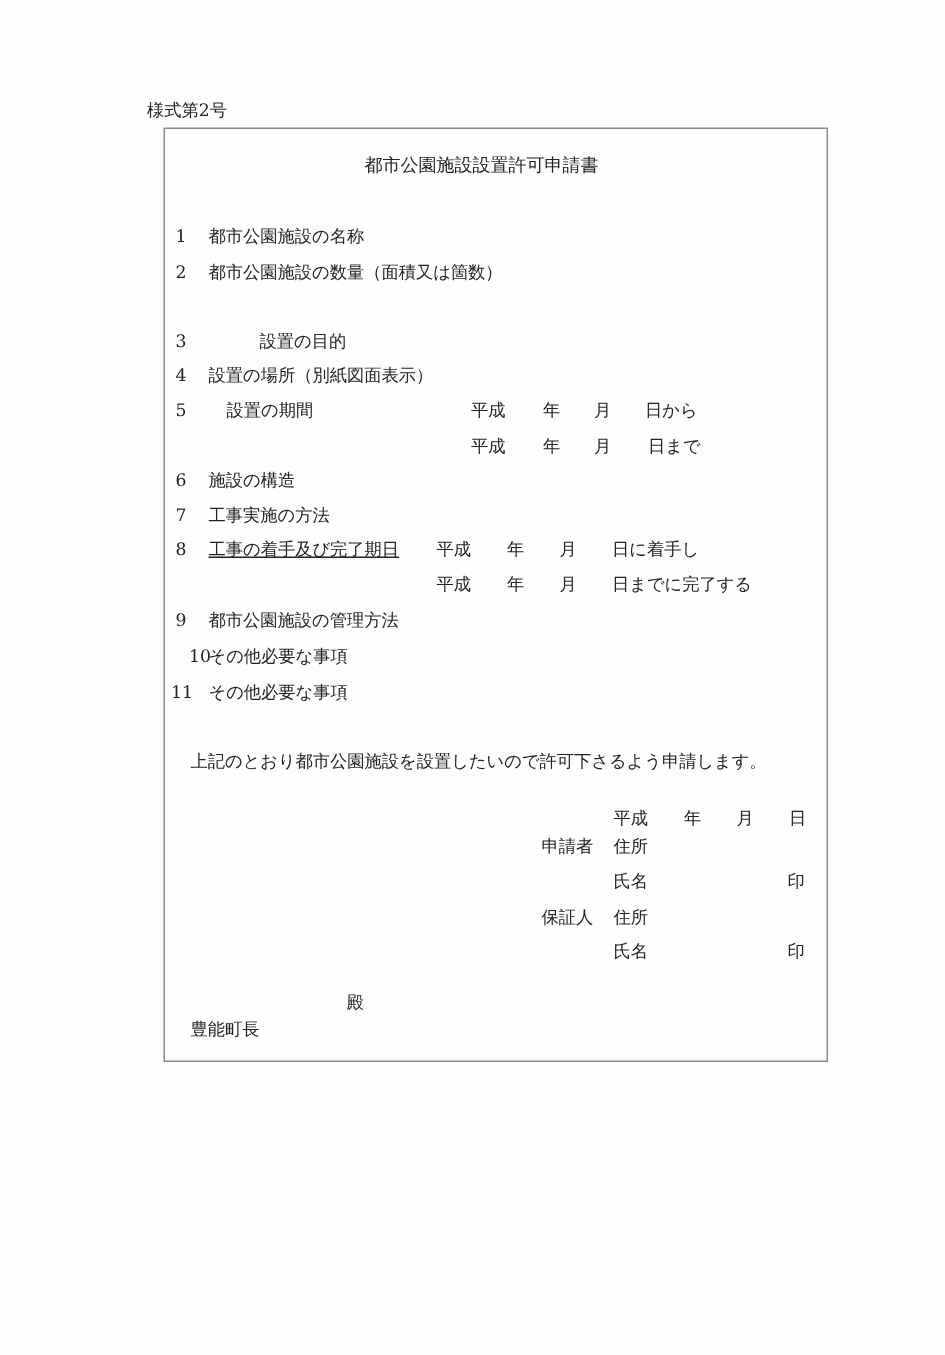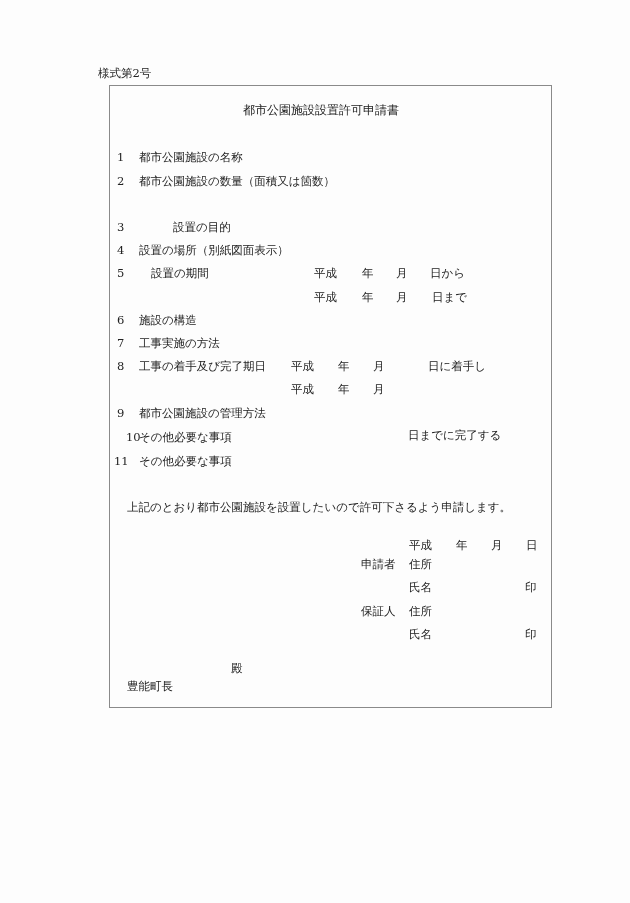--- a/index.html
+++ b/index.html
@@ -48,30 +48,30 @@
 <div class="abs" style="left:396px;top:290px;">月</div>
 <div class="abs" style="left:432px;top:290px;">日まで</div>
 
 <div class="abs" style="left:117px;top:313px;">6</div>
 <div class="abs" style="left:139px;top:313px;">施設の構造</div>
 
 <div class="abs" style="left:117px;top:336px;">7</div>
 <div class="abs" style="left:139px;top:336px;">工事実施の方法</div>
 
 <div class="abs" style="left:117px;top:359px;">8</div>
-<div class="abs" style="left:139px;top:359px;">工事の着手及び完了期日</div>
+<div class="abs" style="left:139px;top:359px;text-decoration:underline;">工事の着手及び完了期日</div>
 <div class="abs" style="left:291px;top:359px;">平成</div>
 <div class="abs" style="left:338px;top:359px;">年</div>
 <div class="abs" style="left:373px;top:359px;">月</div>
-<div class="abs" style="left:408px;top:359px;margin-left:20px;">日に着手し</div>
+<div class="abs" style="left:408px;top:359px;">日に着手し</div>
 
 <div class="abs" style="left:291px;top:382px;">平成</div>
 <div class="abs" style="left:338px;top:382px;">年</div>
 <div class="abs" style="left:373px;top:382px;">月</div>
-<div class="abs" style="left:408px;top:382px;margin-top:46px;">日までに完了する</div>
+<div class="abs" style="left:408px;top:382px;">日までに完了する</div>
 
 <div class="abs" style="left:117px;top:406px;">9</div>
 <div class="abs" style="left:139px;top:406px;">都市公園施設の管理方法</div>
 
 <div class="abs" style="left:126px;top:430px;">10</div>
 <div class="abs" style="left:139px;top:430px;">その他必要な事項</div>
 
 <div class="abs" style="left:114px;top:454px;">11</div>
 <div class="abs" style="left:139px;top:454px;">その他必要な事項</div>
 

